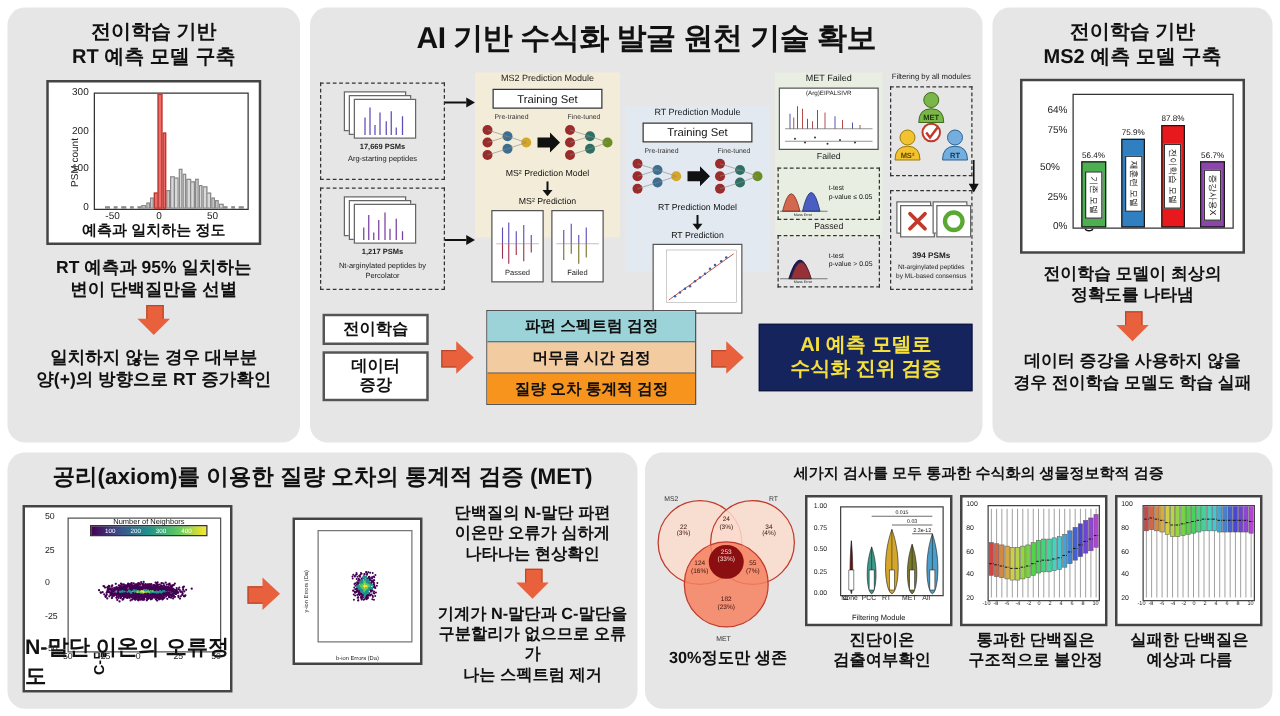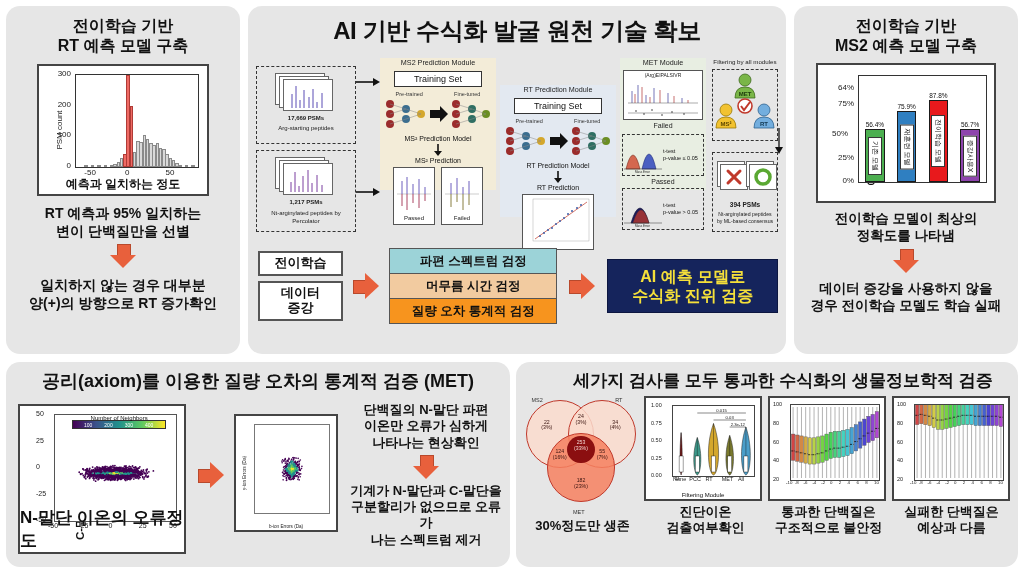--- a/index.html
+++ b/index.html
@@ -142,21 +142,21 @@
           background: linear-gradient(90deg,#440154,#3b528b,#21918c,#5ec962,#fde725);
           border: 1px solid #333; }
   .cbar-title { position: absolute; left: 50%; transform: translateX(-50%); top: -6px;
                 font-size: 6px; color: #111; white-space: nowrap; }
   .sc2 { position: absolute; left: 228px; top: 52px; width: 104px; height: 118px; }
   .p4txt { position: absolute; left: 344px; top: 40px; width: 152px; }
   .p4txt .ptext { font-size: 13px; }
 
   
   #p5 { left: 516px; top: 362px; width: 502px; height: 205px; }
-  #ptitle5 { font-size: 17px; margin-top: 9px; margin-left: 32px; }
+  #ptitle5 { font-size: 12px; margin-top: 9px; margin-left: 32px; }
   .p5grid { position: absolute; left: 8px; top: 34px; width: 486px; height: 105px;
             display: flex; gap: 6px; }
   .p5cell { flex: 1; position: relative; }
   .p5caps { position: absolute; left: 8px; top: 142px; width: 486px; height: 56px;
             display: flex; gap: 6px; }
   .p5cap { flex: 1; text-align: center; font-size: 13px; font-weight: bold;
            color: #111; line-height: 1.25; }
   .venn-c { position: absolute; border: 1.2px solid #c0392b; border-radius: 50%; }
   .vnum { position: absolute; font-size: 5.2px; text-align: center; color: #3a1410;
           line-height: 1.1; white-space: nowrap; }
@@ -427,21 +427,21 @@
               <circle cx="45" cy="19" r="1"></circle>
               <circle cx="49" cy="16" r="1"></circle>
             <circle cx="54" cy="13" r="1"></circle>
               <circle cx="58" cy="10" r="1"></circle>
           </g>
         </svg>
       </div>
     </div>
 
     <div class="dcol" style="left:364px;width:86px;background:#e8eee2;">
-      <div class="dhdr">MET Module</div>
+      <div class="dhdr">MET Failed</div>
       <div class="tinybox" style="width:80px;height:50px;margin:1px auto 0;position:relative;">
         <div class="caption" style="position:absolute;top:1px;width:100%;font-size:5px;">(Arg)EIPALSIVR</div>
         <svg width="78" height="40" viewBox="0 0 78 40" style="position:absolute;top:8px;">
           <g stroke="#3b3b9b" stroke-width="0.7">
             <line x1="8" y1="24" x2="8" y2="12"></line>
               <line x1="14" y1="24" x2="14" y2="6"></line>
             <line x1="22" y1="24" x2="22" y2="16"></line>
               <line x1="30" y1="24" x2="30" y2="9"></line>
             <line x1="44" y1="24" x2="44" y2="14"></line>
               <line x1="58" y1="24" x2="58" y2="19"></line>

